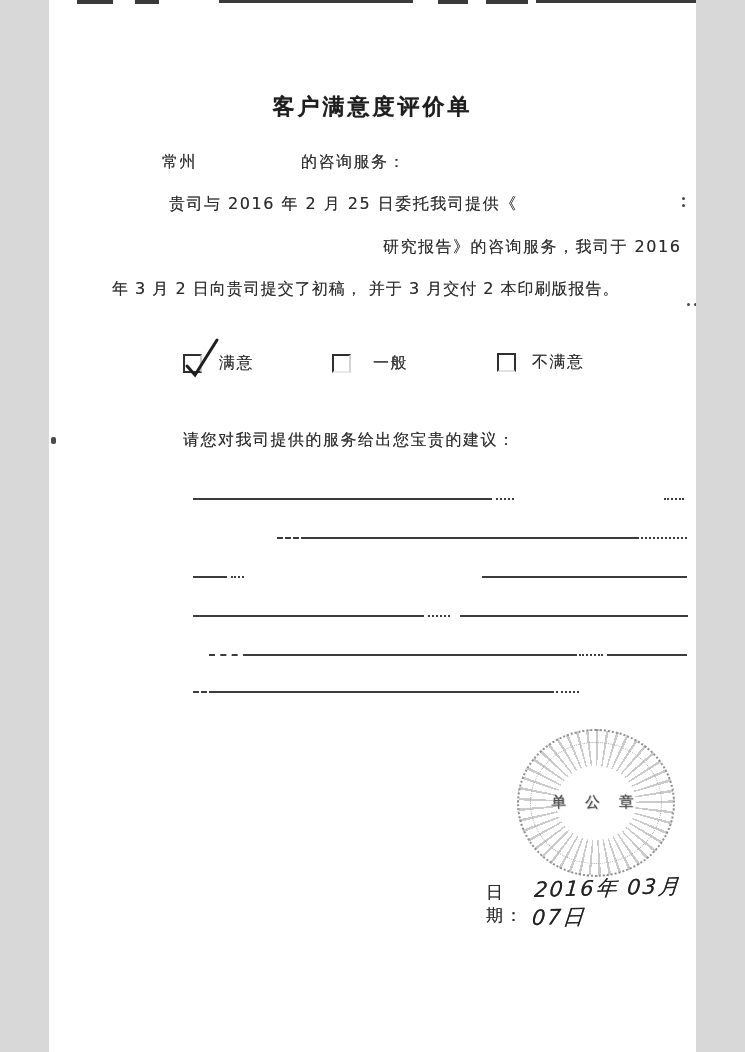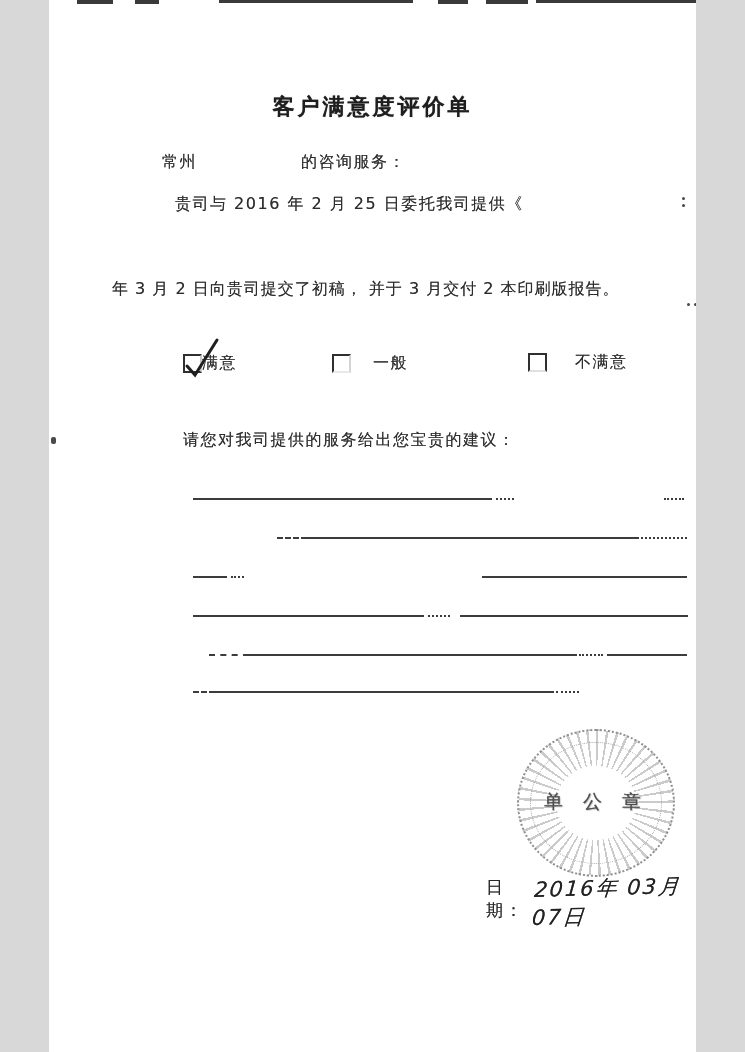--- a/index.html
+++ b/index.html
@@ -23,44 +23,44 @@
     letter-spacing:3px;color:#1e1e1e;text-shadow:0 0 0.8px rgba(0,0,0,0.6);
   }
   .spacer{display:inline-block;width:104px;}
   
   .art{position:absolute;background:#3a3a3a;}
   .seg{position:absolute;height:0;border-top:2px solid var(--line);}
   .seg.dash{border-top-style:dashed;}
   .seg.dot{border-top-style:dotted;}
   .speck{position:absolute;background:#4a4a4a;border-radius:50%;}
   
-  .opt{position:absolute;display:flex;align-items:center;gap:0;}
+  .opt{position:absolute;display:flex;align-items:center;gap:17px;}
   .box{width:19px;height:19px;border:2px solid #2f2f2f;background:#fff;flex:0 0 auto;}
   .box.deg1{border-right-color:rgba(47,47,47,0.25);}
   .box.deg2{border-bottom-color:rgba(47,47,47,0.1);border-right-color:rgba(47,47,47,0.2);}
   .box.deg3{border-bottom-color:rgba(47,47,47,0.15);}
   .checkmark{position:absolute;left:-6px;top:-22px;pointer-events:none;}
   
   .stamp{
     position:absolute;left:468px;top:729px;width:158px;height:148px;
     border:2px dotted #8f8f8f;border-radius:50%;
     background:
       radial-gradient(ellipse at center, #ffffff 0 36%, rgba(255,255,255,0) 37%),
       repeating-conic-gradient(rgba(105,105,105,0.35) 0deg 2deg, rgba(255,255,255,0) 2deg 8deg);
   }
   .stamp-inner{
     position:absolute;inset:11px;border:1px dotted #a5a5a5;border-radius:50%;
   }
   .stamp-text{
     position:absolute;left:50%;top:50%;transform:translate(-50%,-52%);
-    font-size:19px;letter-spacing:7px;color:#4f4f4f;white-space:nowrap;
+    font-size:15px;letter-spacing:7px;color:#4f4f4f;white-space:nowrap;
     text-shadow:0 0 1px rgba(80,80,80,0.8), 1px 1px 0 rgba(120,120,120,0.3);
   }
   
-  .dateline{position:absolute;left:437px;top:876px;display:flex;align-items:flex-start;gap:0;}
+  .dateline{position:absolute;left:437px;top:876px;display:flex;align-items:center;gap:0;}
   .date-label{font-size:17px;letter-spacing:2px;color:#2a2a2a;text-shadow:0 0 0.6px rgba(0,0,0,0.5);}
   .date-value{
     font-size:21px;font-style:italic;letter-spacing:2px;color:#222;
     transform:rotate(-1.5deg) skewX(-6deg);transform-origin:left bottom;
     text-shadow:0 0 0.5px rgba(0,0,0,0.6);
   }
 </style>
 </head>
 <body>
 
@@ -74,44 +74,45 @@
   <div class="art" style="left:487px;top:0;width:212px;height:3px"></div>
   <div class="art" style="left:724px;top:0;width:21px;height:9px;background:#1c1c1c"></div>
   <div class="speck" style="left:2px;top:437px;width:5px;height:7px;border-radius:2px"></div>
 
   <div class="abs title" style="top:92px">客户满意度评价单</div>
 
   <div class="abs cn" style="left:113px;top:152px">
     <span>常州</span><span class="spacer"></span><span>的咨询服务：</span>
   </div>
 
-  <div class="abs cn" style="left:126px;top:194px">贵司与 2016 年 2 月 25 日委托我司提供《</div>
+  <div class="abs cn" style="left:120px;top:194px">贵司与 2016 年 2 月 25 日委托我司提供《</div>
   <div class="speck" style="left:633px;top:197px;width:3px;height:3px;box-shadow:0 7px 0 #4a4a4a"></div>
 
+  <div class="abs cn" style="left:334px;top:237px">研究报告》的咨询服务，我司于 2016</div>
 
   <div class="abs cn" style="left:63px;top:279px;letter-spacing:1px">年 3 月 2 日向贵司提交了初稿， 并于 3 月交付 2 本印刷版报告。</div>
   <div class="speck" style="left:638px;top:303px;width:3px;height:3px;box-shadow:7px 0 0 #4a4a4a,13px 1px 0 #4a4a4a"></div>
   <div class="speck" style="left:700px;top:305px;width:3px;height:5px;border-radius:1px;transform:rotate(15deg)"></div>
 
 
   <div class="opt" style="left:134px;top:353px">
     <span class="box deg1" style="position:relative">
       <svg class="checkmark" width="46" height="46" viewBox="0 0 46 46">
         <path d="M8 32 L16 41 L38 6" fill="none" stroke="#1f1f1f" stroke-width="3" stroke-linecap="round"></path>
       </svg>
     </span>
     <span class="cn">满意</span>
   </div>
 
   <div class="opt" style="left:283px;top:353px;gap:22px">
     <span class="box deg2"></span>
     <span class="cn">一般</span>
   </div>
 
-  <div class="opt" style="left:479px;top:352px;gap:28px">
+  <div class="opt" style="left:448px;top:352px;gap:16px">
     <span class="box deg3"></span>
     <span class="cn">不满意</span>
   </div>
 
   <div class="abs cn" style="left:134px;top:430px">请您对我司提供的服务给出您宝贵的建议：</div>
 
   <div class="seg" style="left:144px;top:498px;width:299px"></div>
   <div class="seg dot" style="left:447px;top:498px;width:18px"></div>
   <div class="seg dot" style="left:615px;top:498px;width:20px"></div>
 

